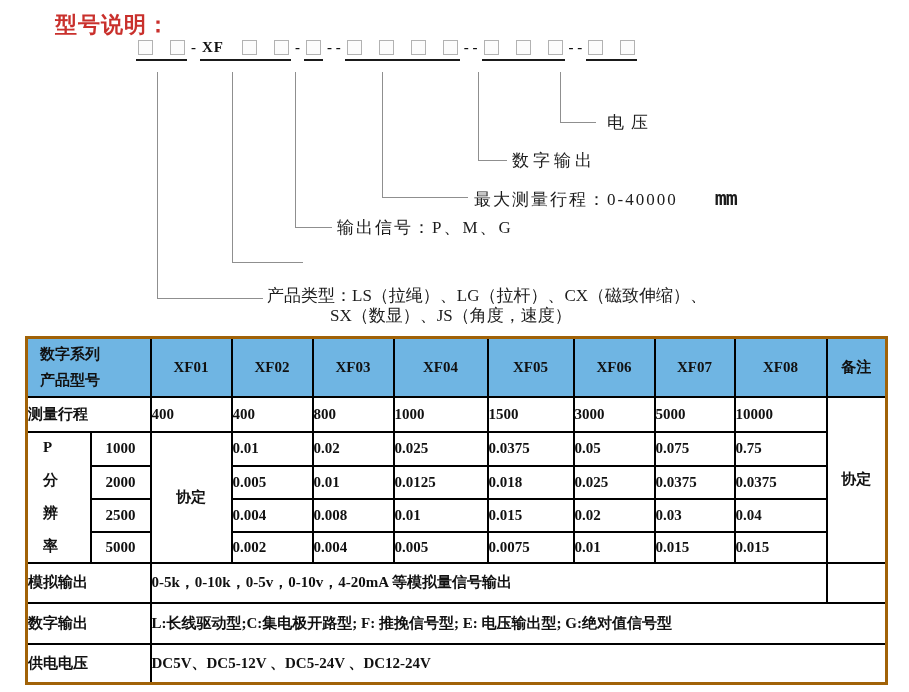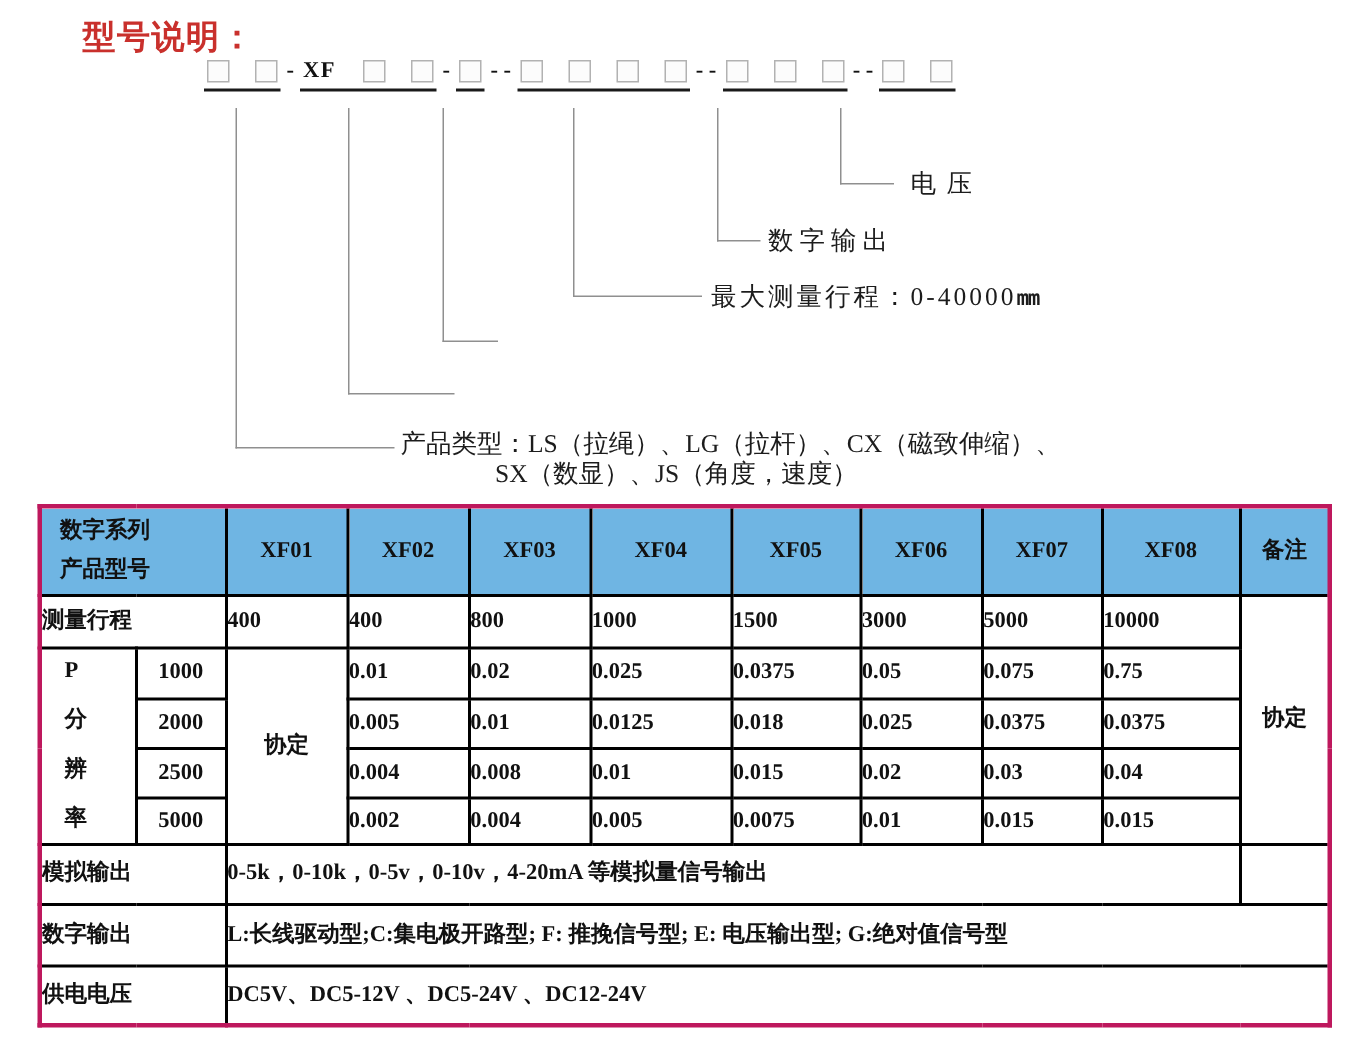--- a/index.html
+++ b/index.html
@@ -22,27 +22,27 @@
   .box{width:15px;height:15px;border:1px solid #b2b2b2;background:#fcfcfc;box-sizing:border-box;}
   .pfx{font-size:15px;font-weight:bold;letter-spacing:1px;padding-right:1px;line-height:15px;}
   .dash{font-weight:bold;margin:0 4px;font-size:15px;line-height:14px;white-space:pre;}
 
   
   .cline{position:absolute;border-left:1px solid #8f8f8f;border-bottom:1px solid #8f8f8f;}
   .clabel{position:absolute;font-size:17px;color:#1c1c1c;white-space:nowrap;}
   .ls6{letter-spacing:7px;}
   .ls4{letter-spacing:4px;}
   .ls2{letter-spacing:2px;}
-  .unit{font-family:"DejaVu Sans Mono",monospace;font-weight:bold;letter-spacing:-1px;font-size:14px;}
+  .unit{font-family:"DejaVu Sans Mono",monospace;font-weight:bold;letter-spacing:-1px;font-size:20px;margin-left:37px;}
 
   
   .spec{
     position:absolute;left:25px;top:336px;width:860px;
     border-collapse:collapse;table-layout:fixed;
-    font-size:15px;font-weight:bold;border:3px solid #be185d;
+    font-size:15px;font-weight:bold;border:3px solid #a16207;
   }
   .spec td{border:2px solid #000;vertical-align:middle;padding:0;overflow:hidden;line-height:1.25;}
   .hd td{background:var(--c-header_blue,#6fb5e3);}
   .c{text-align:center;}
   .l{text-align:left;padding-left:13px;margin-top:20px;}
   .two-line span{display:block;padding-left:12px;line-height:26px;}
   .two-line{vertical-align:middle;}
   .pcell div{display:flex;flex-direction:column;justify-content:space-between;height:115px;padding:6px 0 6px 15px;}
   .pcell span{line-height:1;}
   tr.r1{height:59px} tr.r2{height:35px} tr.r3{height:34px} tr.r4{height:33px}
@@ -95,20 +95,21 @@
   <div class="cline" style="left:295px;top:72px;width:36px;height:155px;"></div>
   <div class="cline" style="left:382px;top:72px;width:85px;height:125px;"></div>
   <div class="cline" style="left:478px;top:72px;width:28px;height:88px;"></div>
   <div class="cline" style="left:560px;top:72px;width:35px;height:50px;"></div>
 
   <div class="clabel ls6" style="left:607px;top:111px;">电压</div>
   <div class="clabel ls4" style="left:512px;top:149px;">数字输出</div>
   <div class="clabel ls2" style="left:474px;top:186px;">
     <span>最大测量行程：0-40000</span><span class="unit">mm</span>
   </div>
+  <div class="clabel ls2" style="left:337px;top:216px;">输出信号：P、M、G</div>
   <div class="clabel" style="left:267px;top:284px;">产品类型：LS（拉绳）、LG（拉杆）、CX（磁致伸缩）、</div>
   <div class="clabel" style="left:330px;top:304px;">SX（数显）、JS（角度，速度）</div>
 
   <table class="spec">
     <colgroup>
       <col style="width:64px">
         <col style="width:60px">
       <col style="width:81px">
         <col style="width:81px">
         <col style="width:81px">

